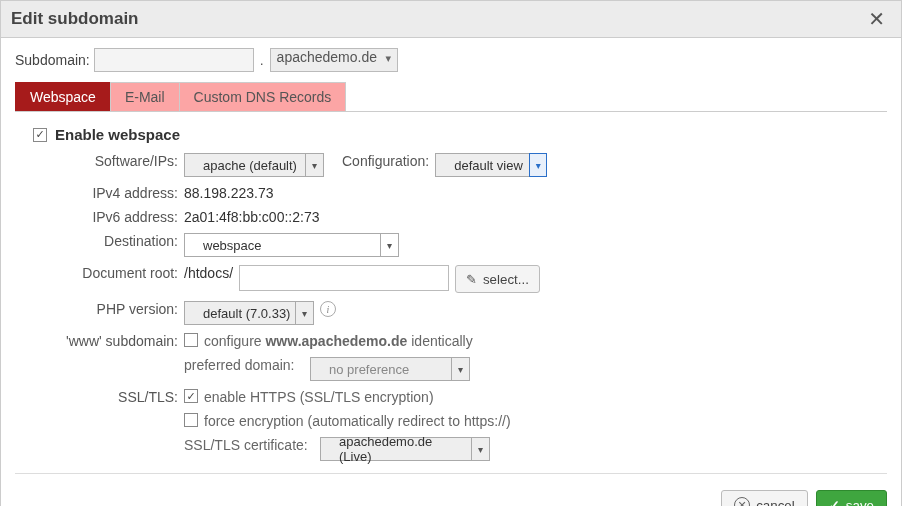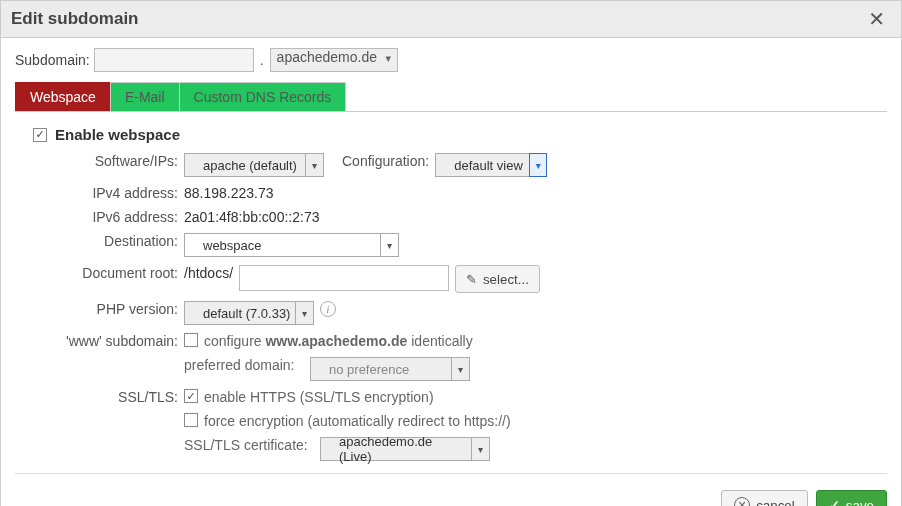--- a/index.html
+++ b/index.html
@@ -55,21 +55,21 @@
     position:relative;
   }
   .domain-select::after{
     content:"▾"; position:absolute; right:6px; top:3px; font-size:11px; color:#666;
   }
   .tabs {
     display:flex; border-bottom:1px solid #ccc; margin-bottom:14px;
   }
   .tab {
     padding:6px 14px; border:1px solid #ccc; border-bottom:none;
-    background:#22c55e; color:#555; cursor:pointer;
+    background:#fca5a5; color:#555; cursor:pointer;
     margin-right:-1px;
   }
   .tab.active {
     background:#a61b1b; color:#fff; border-color:#a61b1b;
   }
   .checkbox-row {
     display:flex; align-items:center; gap:8px; margin-bottom:10px;
     padding-left: 18px;
   }
   .chk {

